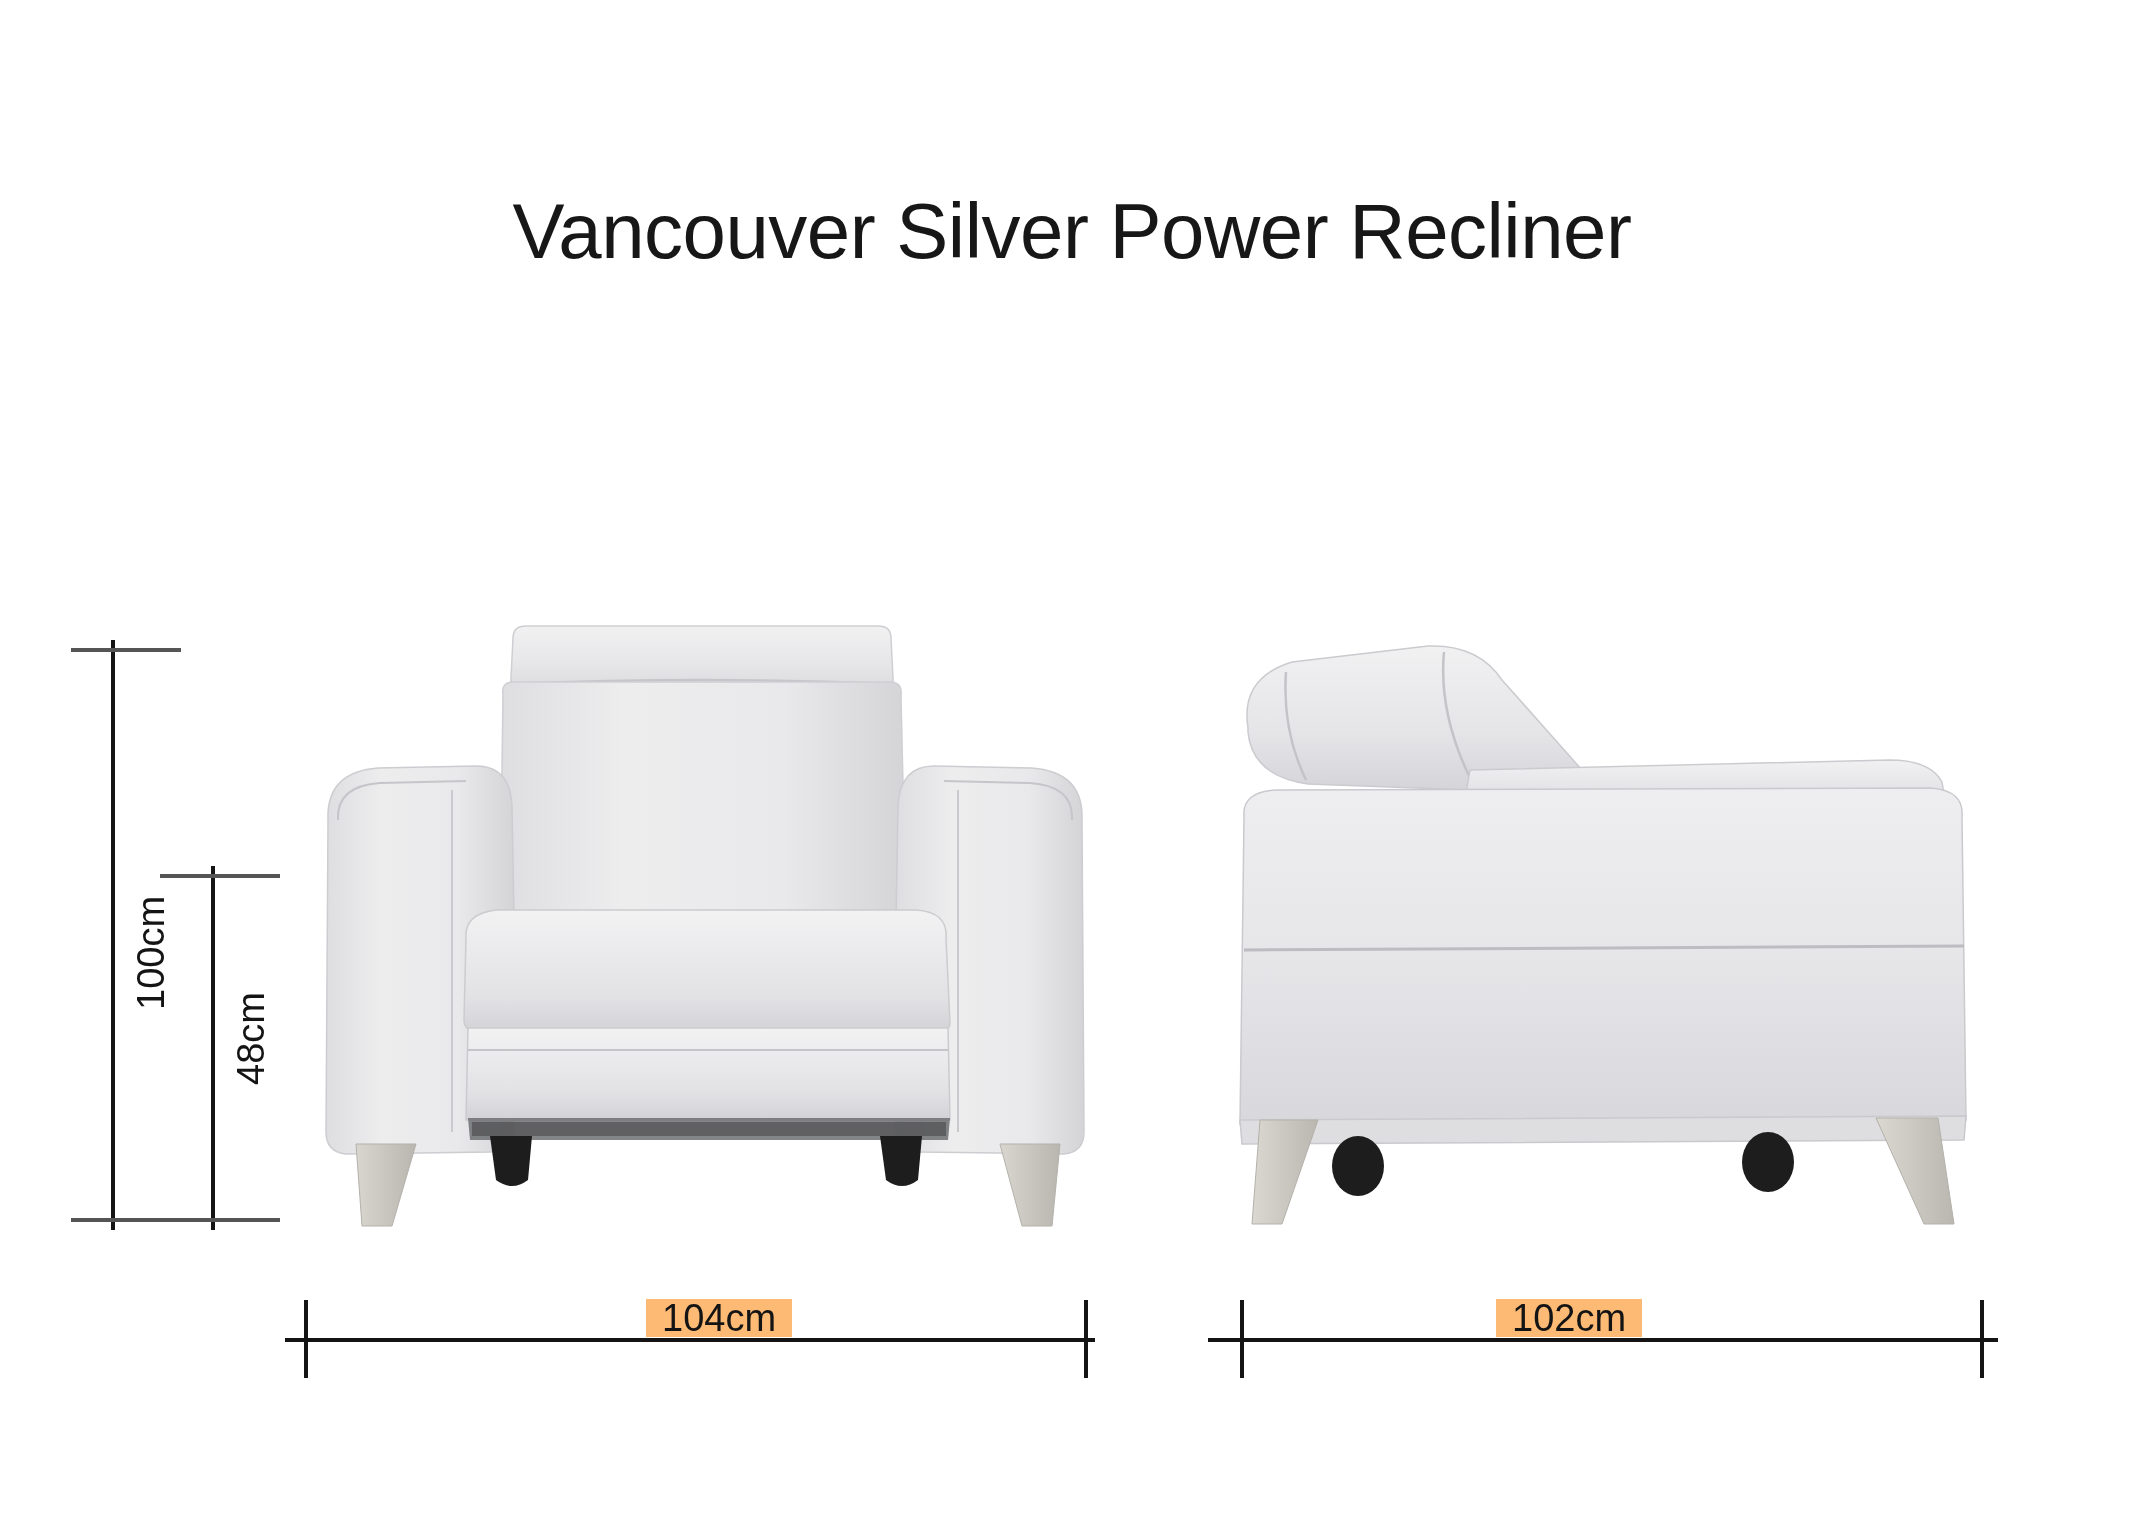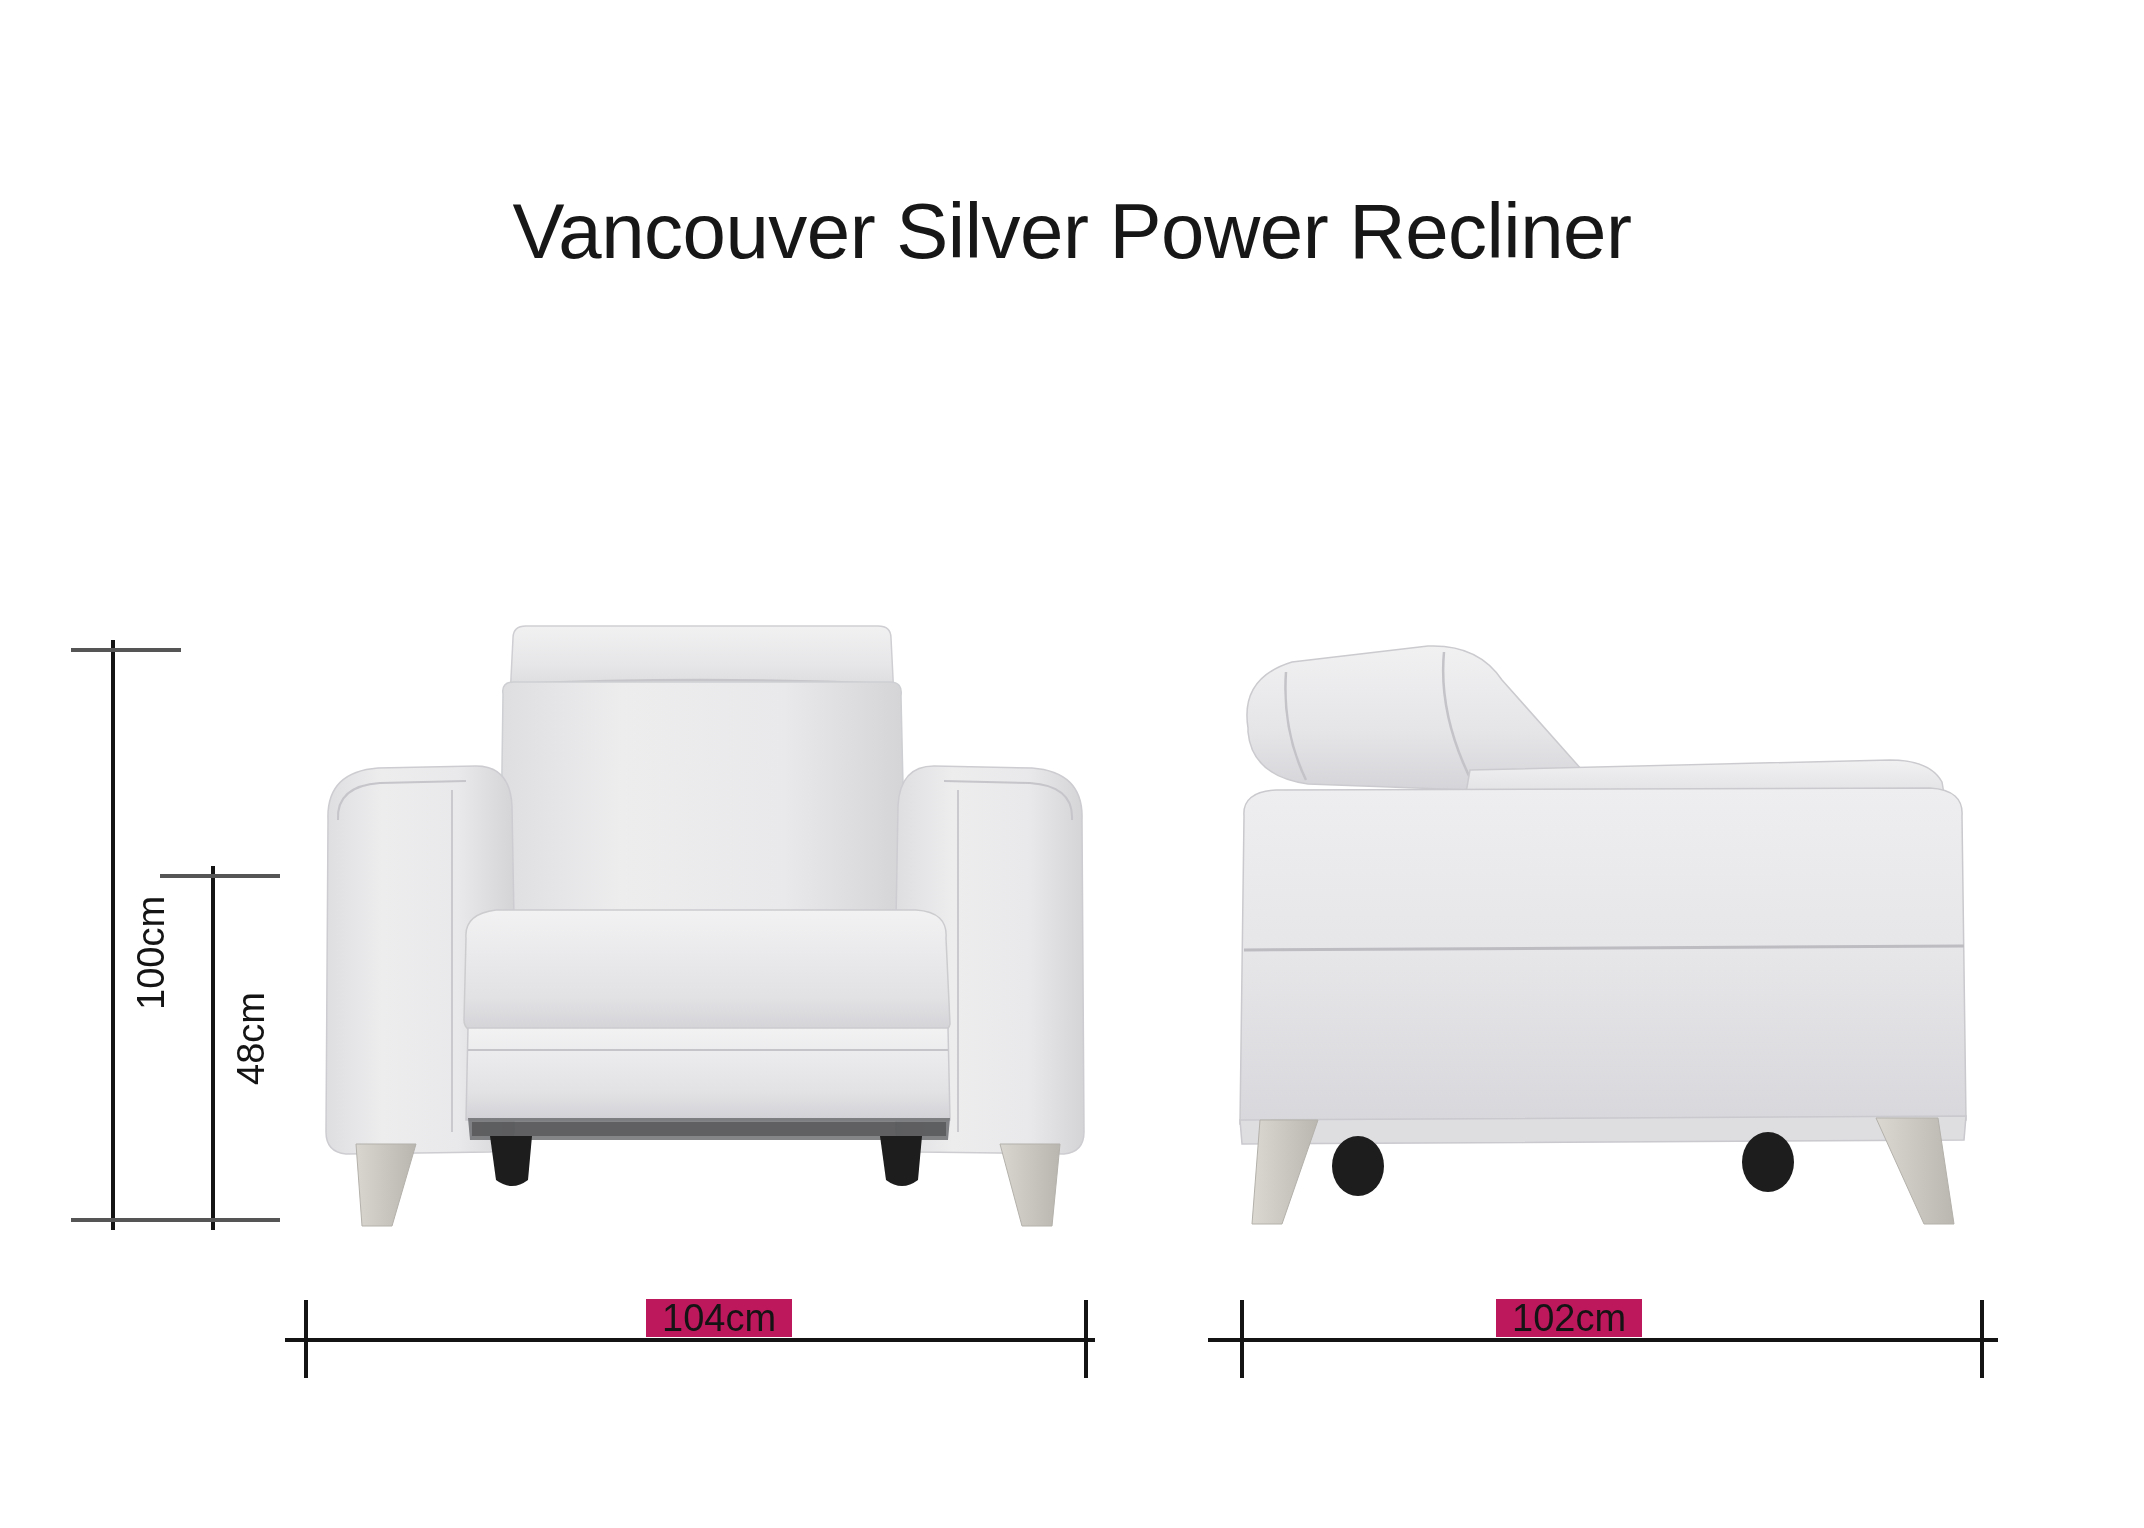--- a/index.html
+++ b/index.html
@@ -52,21 +52,21 @@
   .tick-h {
     position: absolute;
     height: 4px;
     background: #555555;
   }
   .dim-label-h {
     position: absolute;
     font-size: 38px;
     color: #141414;
     white-space: nowrap;
-    background: #be185d;
+    background: #fdba74;
     padding: 0 16px;
     line-height: 1;
   }
   .dim-label-v {
     position: absolute;
     font-size: 38px;
     color: #141414;
     white-space: nowrap;
     transform-origin: left top;
     transform: rotate(-90deg);

